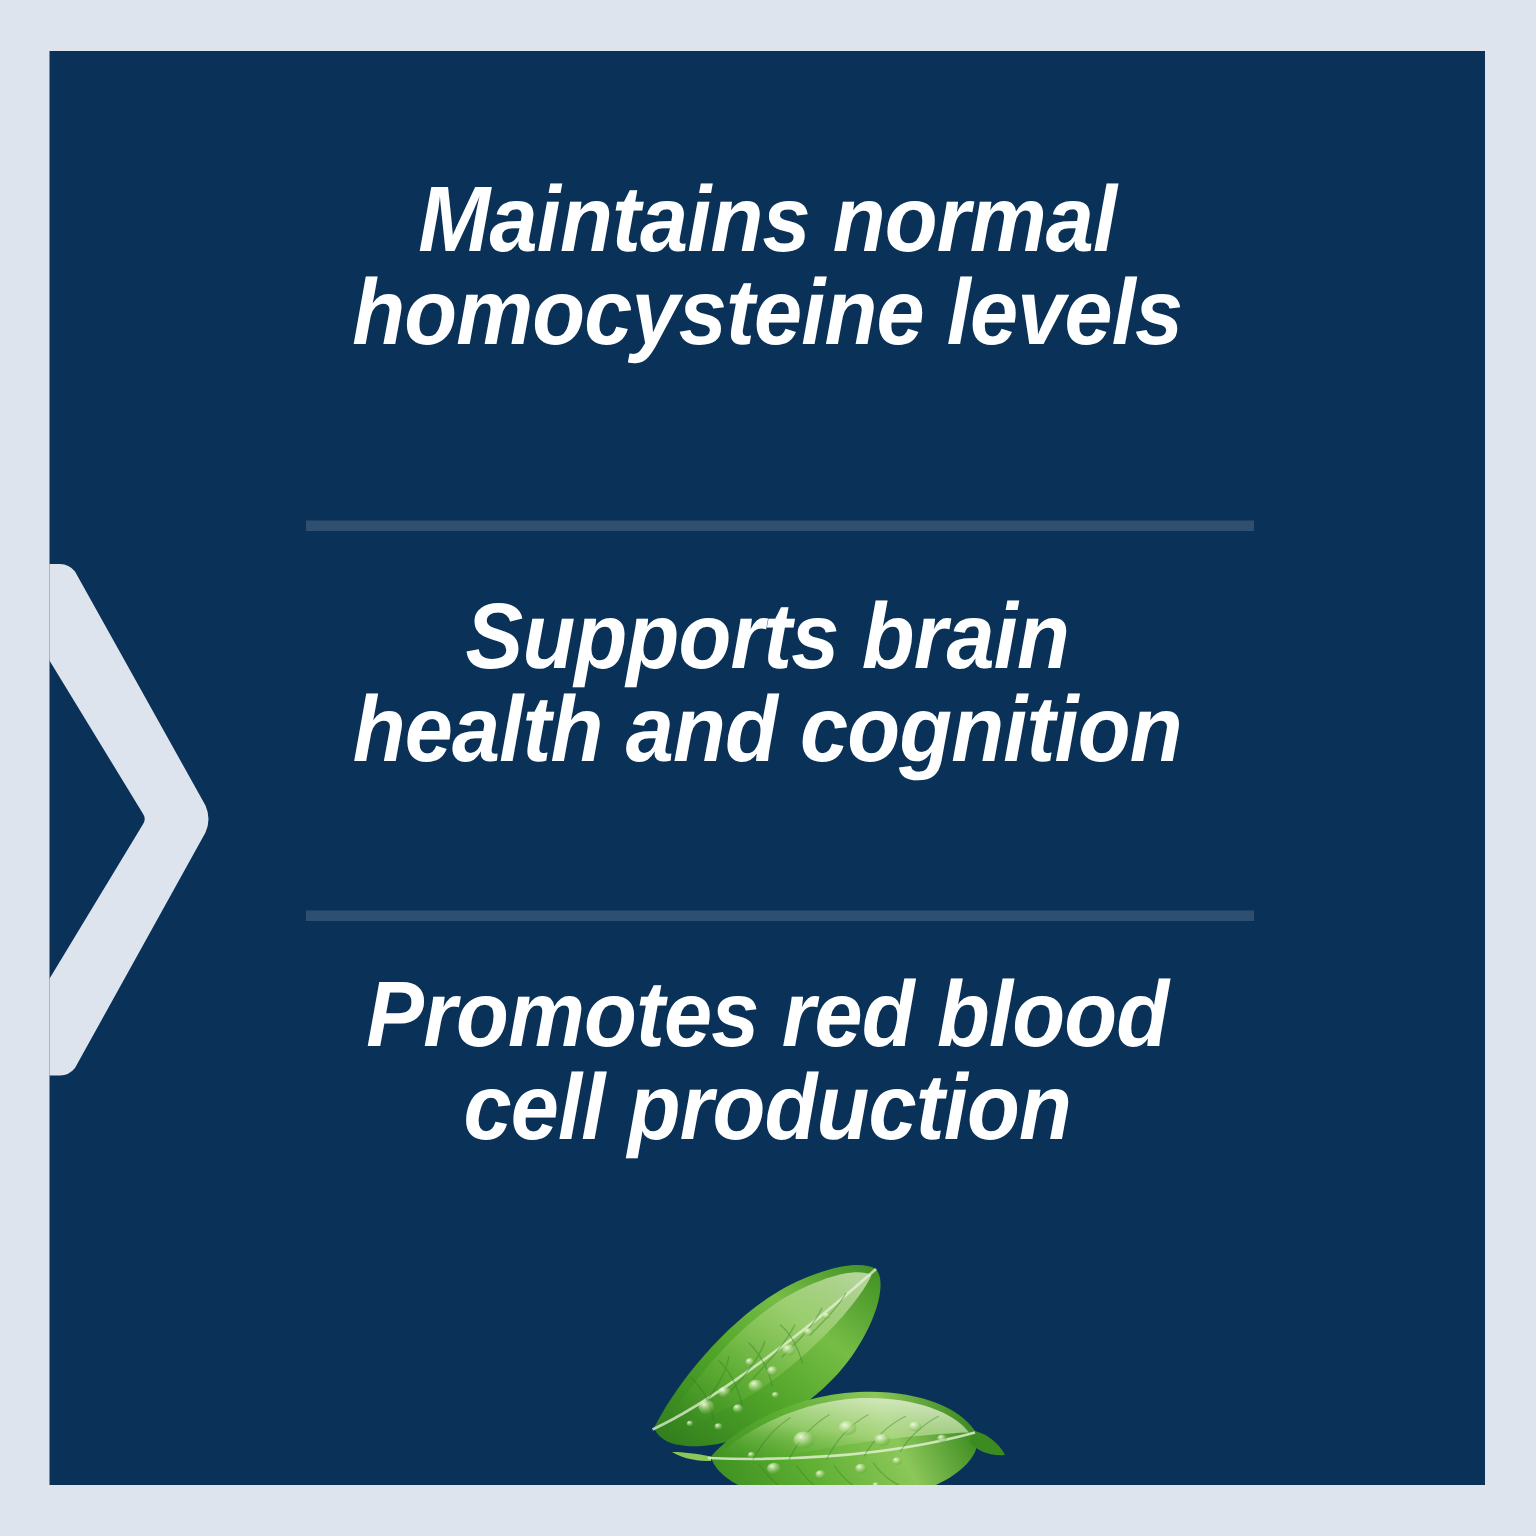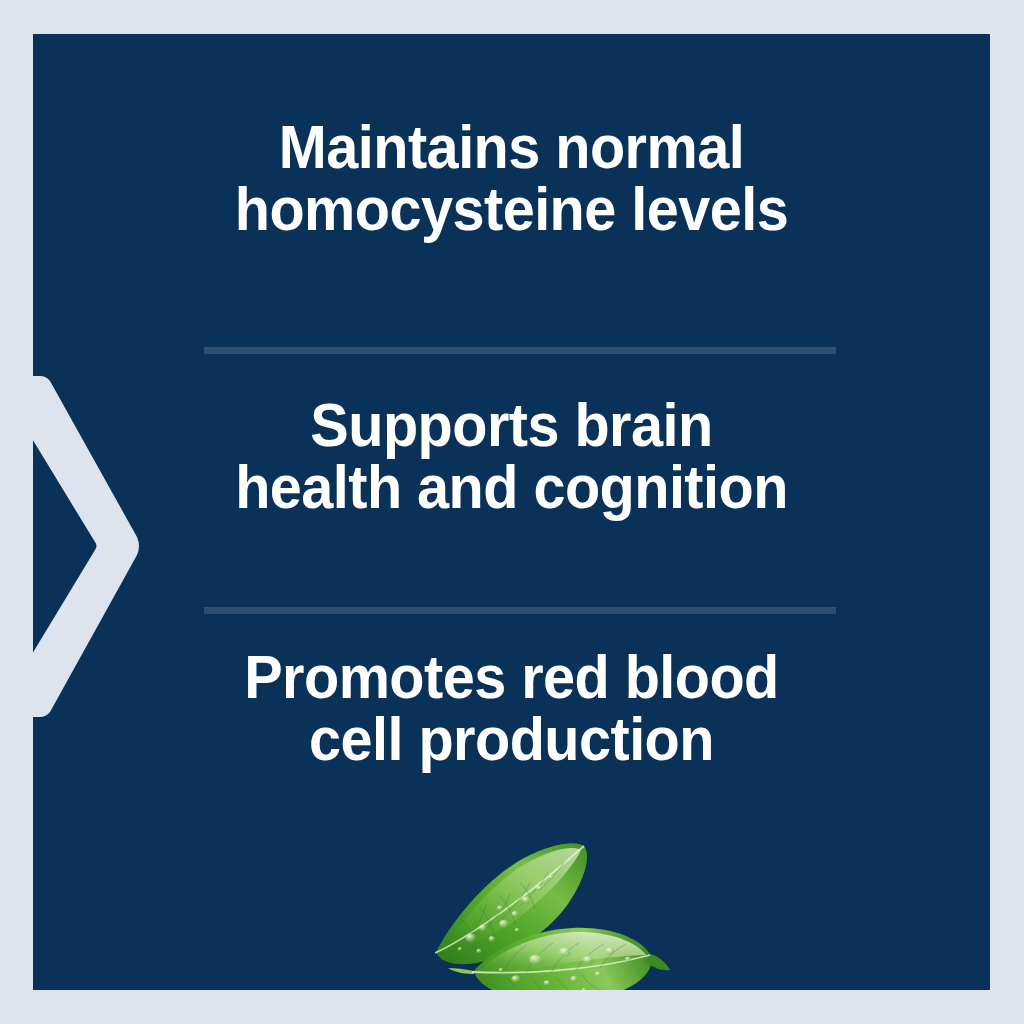--- a/index.html
+++ b/index.html
@@ -15,20 +15,21 @@
     position: relative;
   }
 
   
   #canvas {
     position: absolute;
     left: 0; top: 0;
     width: 876px;
     height: 1024px;
     background: #dde4ee;
+    font-style: italic;
   }
 
   
   #panel {
     position: absolute;
     left: 33px;
     top: 34px;
     width: 957px;
     height: 956px;
     background: #0a3157;

